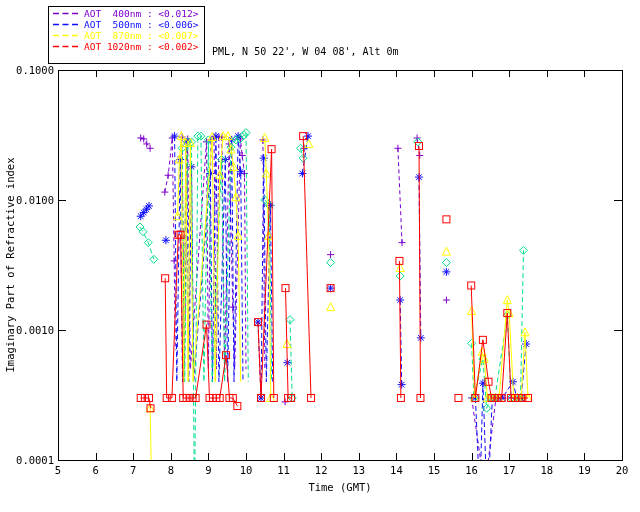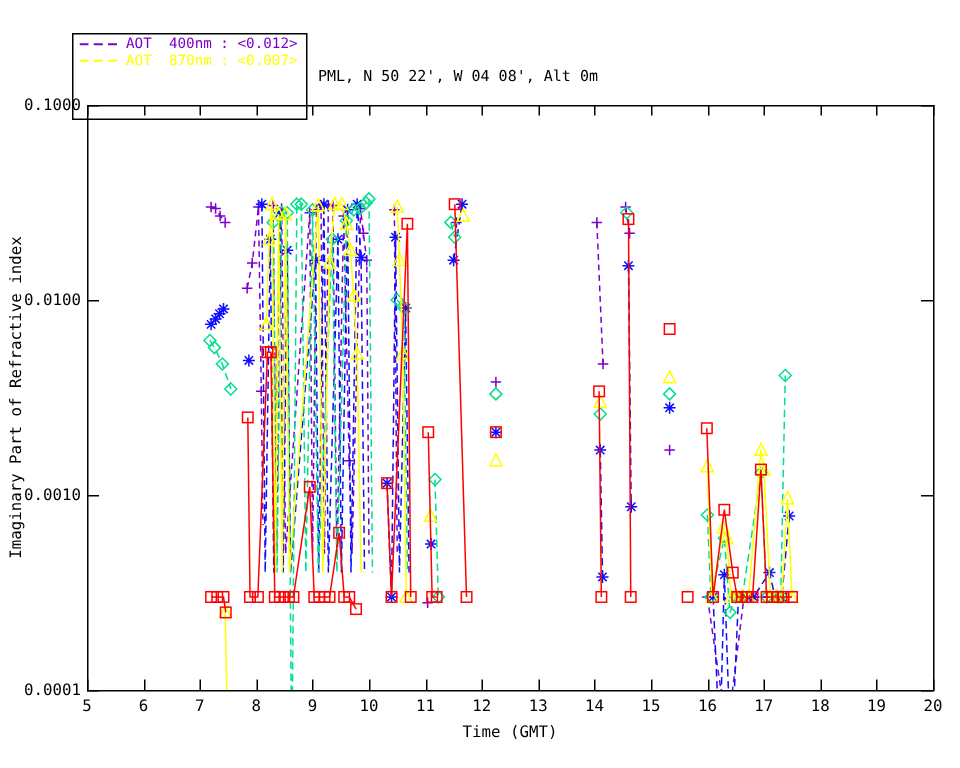--- a/index.html
+++ b/index.html
@@ -1,35 +1,41 @@
 <!DOCTYPE html>
 <html><head>
 <meta charset="utf-8">
 <style>
   html,body{margin:0;padding:0;background:#ffffff;width:640px;height:512px;overflow:hidden;}
   body{font-family:"DejaVu Sans Mono", monospace;}
   #stage{position:relative;width:640px;height:512px;background:#fff;}
-  #legend-box{position:absolute;left:48px;top:22px;width:157px;height:58px;border:1px solid #000;box-sizing:border-box;padding-top:1px;}
+  #legend-box{position:absolute;left:48px;top:6px;width:157px;height:58px;border:1px solid #000;box-sizing:border-box;padding-top:1px;}
   .legend-row{display:flex;align-items:center;height:11px;line-height:11px;font-size:9.5px;white-space:pre;}
   .legend-dash{width:26px;height:11px;margin-left:4px;margin-right:5px;flex:0 0 auto;}
   #header{position:absolute;left:212px;top:4px;font-size:10px;color:#000;line-height:19px;white-space:pre;}
   #chart-svg{position:absolute;left:0;top:0;}
   text{font-family:"DejaVu Sans Mono", monospace;}
 </style>
 </head>
 <body>
 
 <div id="stage">
   <div id="legend-box">
       <div class="legend-row"><svg class="legend-dash" viewBox="0 0 26 11">
           <line x1="0" y1="5.5" x2="26" y2="5.5" stroke="#7d00cc" stroke-width="1.3" stroke-dasharray="6 3.5"></line>
         </svg><span style="color: rgb(125, 0, 204);">AOT  400nm : &lt;0.012&gt;</span></div>
       <div class="legend-row"><svg class="legend-dash" viewBox="0 0 26 11">
+          <line x1="0" y1="5.5" x2="26" y2="5.5" stroke="#0d0dff" stroke-width="1.3" stroke-dasharray="6 3.5"></line>
+        </svg><span style="color: rgb(13, 13, 255);">AOT  500nm : &lt;0.006&gt;</span></div>
+      <div class="legend-row"><svg class="legend-dash" viewBox="0 0 26 11">
           <line x1="0" y1="5.5" x2="26" y2="5.5" stroke="#ffff00" stroke-width="1.3" stroke-dasharray="6 3.5"></line>
         </svg><span style="color: rgb(255, 255, 0);">AOT  870nm : &lt;0.007&gt;</span></div>
+      <div class="legend-row"><svg class="legend-dash" viewBox="0 0 26 11">
+          <line x1="0" y1="5.5" x2="26" y2="5.5" stroke="#ff0000" stroke-width="1.3" stroke-dasharray="6 3.5"></line>
+        </svg><span style="color: rgb(255, 0, 0);">AOT 1020nm : &lt;0.002&gt;</span></div>
     </div>
   <div id="header">
     <div>PML, N 50 22', W 04 08', Alt 0m</div>
   </div>
   <svg id="chart-svg" width="640" height="512">
       <defs>
         <clipPath id="plotclip">
           <rect x="58" y="70" width="564" height="390"></rect>
         </clipPath>
       </defs>

